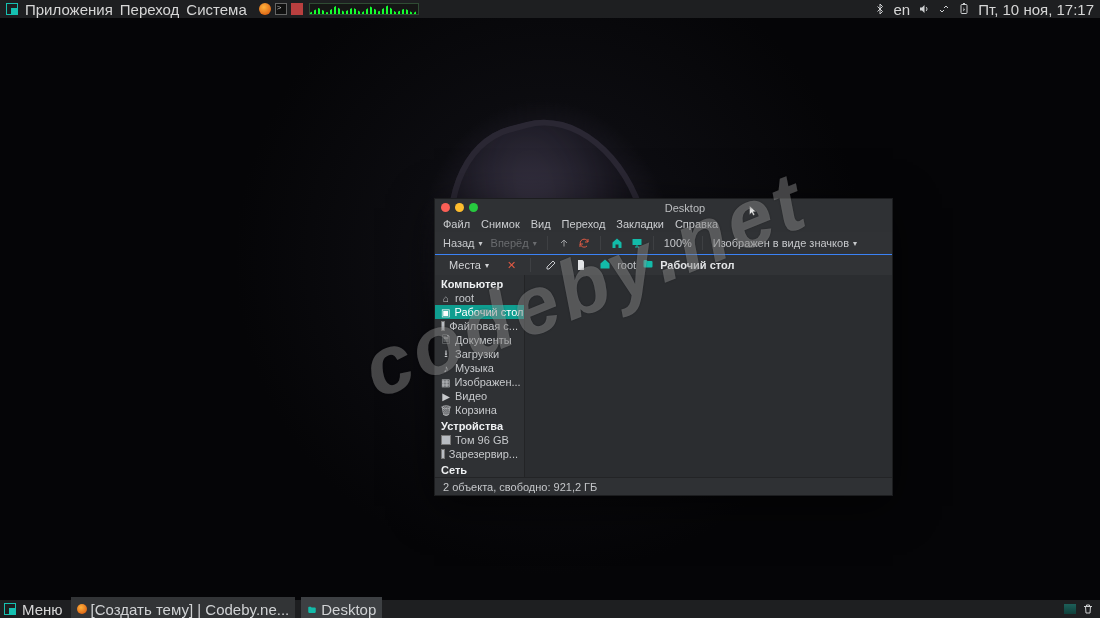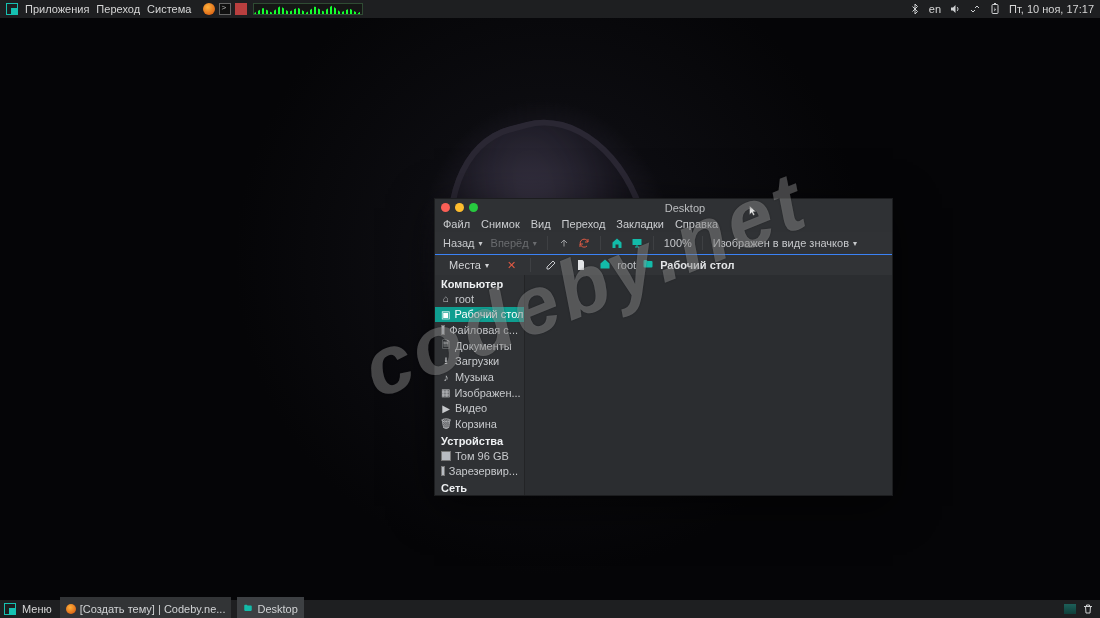--- a/index.html
+++ b/index.html
@@ -8,21 +8,21 @@
 
 .wall { position:absolute; inset:0; background:
   radial-gradient(1100px 350px at 50% 150%, rgba(255,120,0,.7), rgba(120,40,0,.35) 42%, rgba(0,0,0,0) 62%),
   radial-gradient(420px 420px at 50% 42%, #121218, #050507 75%),
   linear-gradient(#0b0b10,#03030a);
 }
 .wall::before{content:"";position:absolute;top:60px;left:370px;width:360px;height:440px;background:radial-gradient(ellipse 180px 220px at 50% 45%, #2c2634, #14131a 60%, transparent 72%);filter:blur(1px);transform:rotate(-6deg);}
 .wall::after{content:"";position:absolute;top:120px;left:450px;width:200px;height:250px;border-radius:50%/55%;background:radial-gradient(circle at 45% 35%, #3a3546, #191821 62%);box-shadow:inset 0 0 0 6px #2a2733, inset 0 -60px 80px #0a090e;transform:rotate(-15deg);}
 
 
-.panel{position:absolute;left:0;right:0;height:18px;background:#1e1f21;display:flex;align-items:center;color:#d6d6d6;font-size:11px;z-index:20;}
+.panel{position:absolute;left:0;right:0;height:18px;background:#1e1f21;display:flex;align-items:center;color:#d6d6d6;font-size:15px;z-index:20;}
 .top{top:0}
 .bottom{bottom:0}
 .top .grp{display:flex;align-items:center;gap:7px;padding:0 6px}
 .top .launch{margin-left:6px;display:flex;gap:4px;align-items:center}
 .top .spacer{flex:1}
 .top .right{display:flex;align-items:center;gap:8px;padding-right:6px}
 .cpu{width:110px;height:12px;border:1px solid #2f4b33;position:relative;overflow:hidden;background:#151615;margin-left:6px}
 .cpu::before{content:"";position:absolute;inset:0;background:repeating-linear-gradient(90deg,#14ff2f 0 2px,transparent 2px 4px);clip-path:polygon(0 90%, 8% 40%, 16% 85%, 24% 20%, 32% 80%, 40% 35%, 48% 88%, 56% 25%, 64% 75%, 72% 15%, 80% 85%, 88% 45%, 96% 92%, 100% 60%, 100% 100%, 0 100%)}
 .ic{width:12px;height:12px;display:inline-flex;align-items:center;justify-content:center;color:#cfd1d3}
 .ic svg{width:12px;height:12px}
@@ -278,20 +278,21 @@
           <span class="sic disk-ic"></span>
           <span>Том 96 GB</span>
         </div>
       <div class="sit">
           <span class="sic disk-ic"></span>
           <span>Зарезервир...</span>
         </div>
       <div class="shead">Сеть</div>
     </div>
   </div>
+  <div class="status">2 объекта, свободно: 921,2 ГБ</div>
 </div>
 
 <div class="panel bottom">
   <div class="bgrp">
     <span class="logo-sq"></span>
     <span>Меню</span>
   </div>
   <div class="bgrp">
     <div class="tsk">
       <span class="orange-ic" style="width:10px;height:10px"></span>

